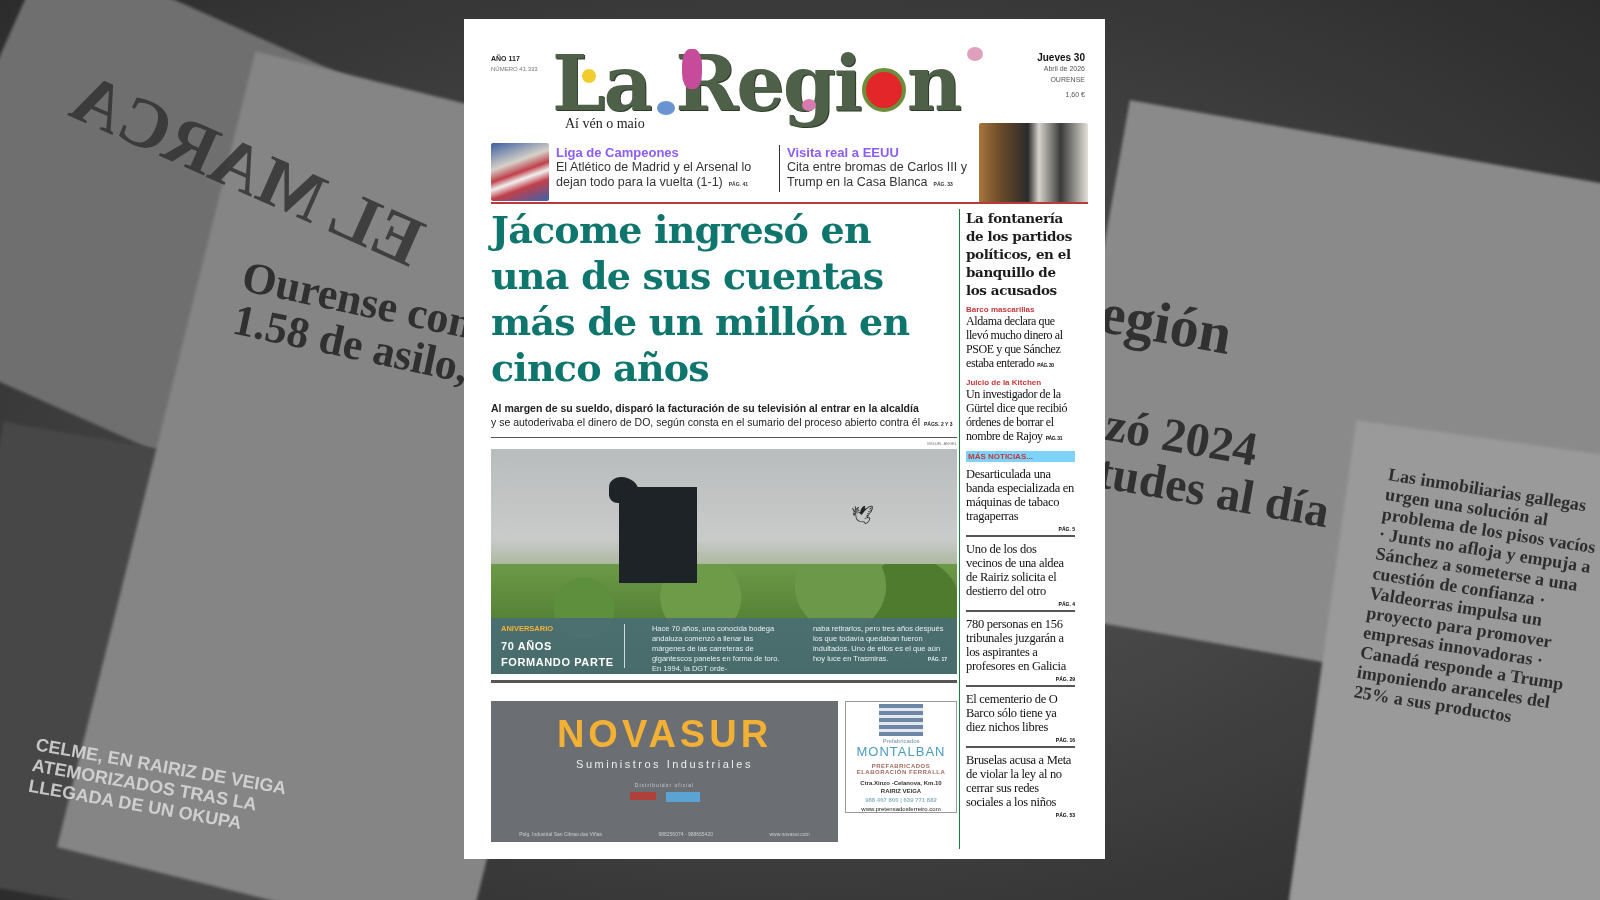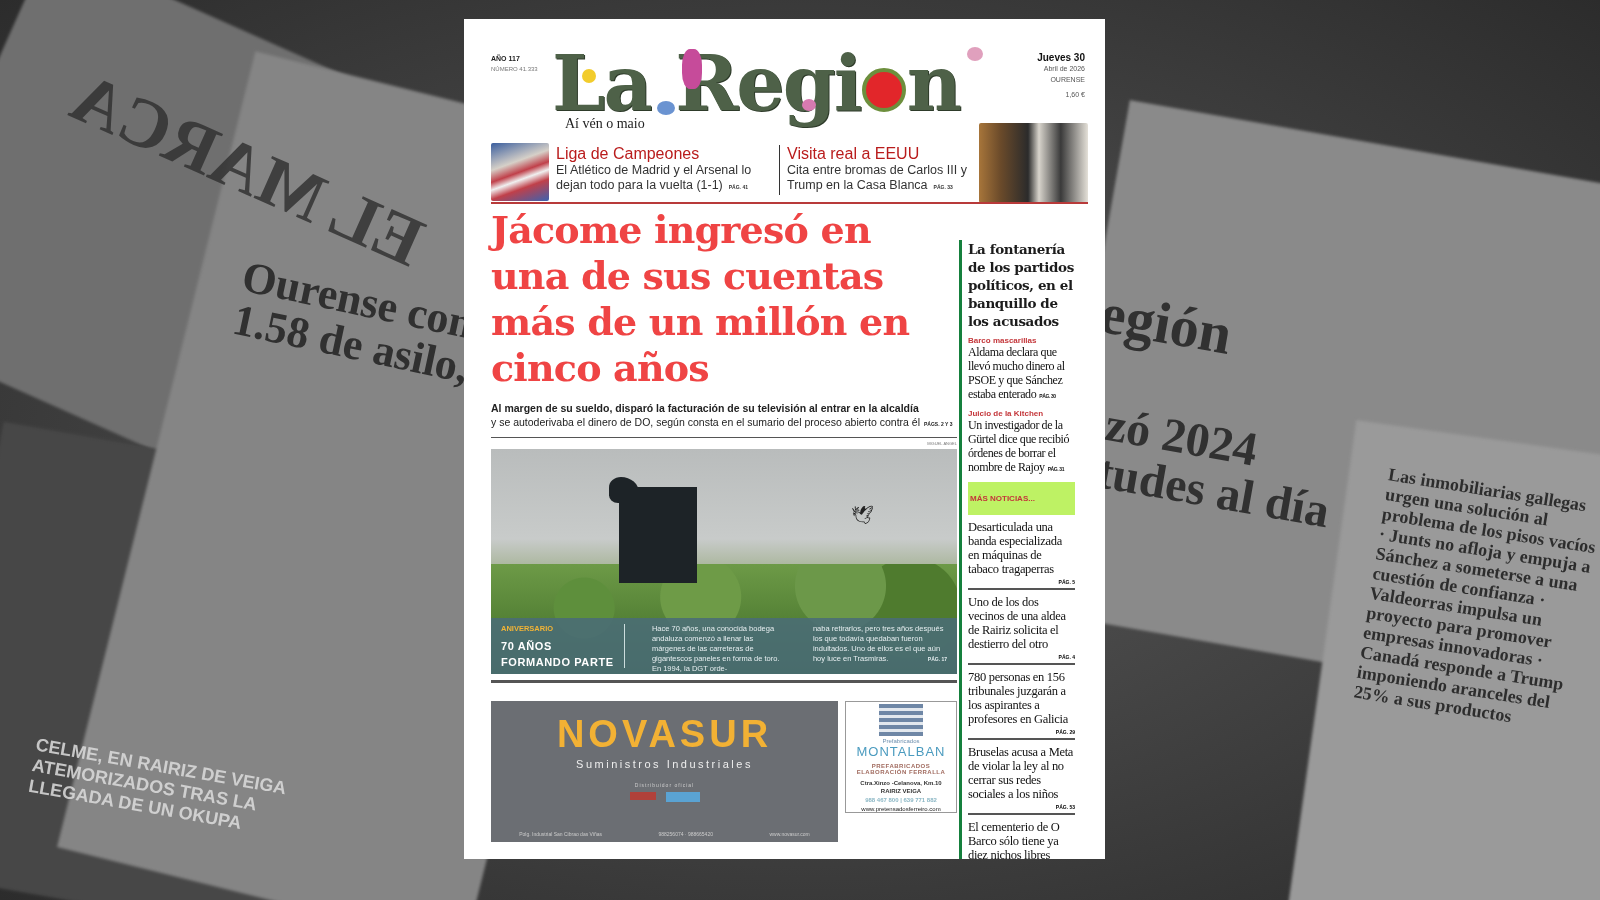--- a/index.html
+++ b/index.html
@@ -49,29 +49,29 @@
   .mh-right .day { font-weight: bold; font-size: 10px; color: #111; }
   .mh-right .price { margin-top: 4px; }
 
   .teasers { position: absolute; left: 27px; top: 122px; width: 597px; height: 62px; }
   .teaser-photo { position: absolute; border-radius: 2px; }
   .tp1 { left: 0; top: 2px; width: 58px; height: 58px;
          background: linear-gradient(160deg, #3a5e9e 0%, #d6d0c8 35%, #c0404a 50%, #f0f0f0 60%, #c0404a 72%, #3b62b0 100%); }
   .tp2 { left: 488px; top: -18px; width: 109px; height: 80px;
          background: linear-gradient(90deg, #a7753a 0%, #6a4a2a 20%, #2b2b2b 45%, #d8d4cc 55%, #3a3a3a 75%, #e4e0d8 100%); }
   .teaser { position: absolute; top: 4px; }
-  .teaser .tt { font-weight: normal; font-size: 16px; color: #b91c1c; }
+  .teaser .tt { font-weight: bold; font-size: 13px; color: #8b5cf6; }
   .teaser .tb { font-size: 12.5px; color: #333; line-height: 15px; }
   .teaser .pg { font-size: 5px; font-weight: bold; color: #333; margin-left: 6px; }
   .ts1 { left: 65px; width: 215px; }
   .ts2 { left: 288px; width: 200px; border-left: 1px solid #333; padding-left: 7px; }
   .red-rule { position: absolute; left: 27px; top: 183px; width: 597px; height: 2px; background: #b83a3a; }
 
   .main-col { position: absolute; left: 27px; top: 188px; width: 466px; }
-  .headline { font-family: "DejaVu Serif", serif; font-weight: bold; font-size: 38px; line-height: 46px; color: #ef4444; letter-spacing: -0.8px; }
+  .headline { font-family: "DejaVu Serif", serif; font-weight: bold; font-size: 38px; line-height: 46px; color: #0f766e; letter-spacing: -0.8px; }
   .deck { margin-top: 10px; font-size: 10.5px; line-height: 14px; color: #222; }
   .deck .b { font-weight: bold; }
   .deck .pg { font-size: 5px; font-weight: bold; margin-left: 4px; }
   .rule2 { height: 1px; background: #555; margin-top: 6px; }
   .credit { text-align: right; font-size: 4px; color: #777; margin-top: 3px; height: 6px; }
   .photo { position: relative; width: 466px; height: 225px; margin-top: 2px; overflow: hidden;
            background: linear-gradient(180deg, #b9bcbc 0%, #c8cbca 40%, #a4b293 55%, #5f8a3c 70%, #497a2d 100%); }
   .bull { position: absolute; left: 128px; top: 38px; width: 78px; height: 96px; background: #1d2327; }
   .bull-head { position: absolute; left: 118px; top: 28px; width: 30px; height: 26px; background: #1d2327; border-radius: 40% 60% 30% 30%; }
   .bird { position: absolute; left: 360px; top: 55px; font-size: 18px; color: #222; }
@@ -103,26 +103,26 @@
   .ad-montalban { position: absolute; left: 354px; top: 2px; width: 112px; height: 112px; border: 1px solid #999; text-align: center; padding-top: 2px; }
   .mont-icon { width: 44px; height: 32px; margin: 0 auto; background: repeating-linear-gradient(0deg, #6f87a6 0 4px, #e3e8ee 4px 7px); }
   .mont-pre { font-size: 6px; color: #6d8fae; margin-top: 2px; }
   .mont-name { font-size: 13px; letter-spacing: 1px; color: #4b9bbf; }
   .mont-l1 { font-size: 6px; font-weight: bold; color: #a06a5e; margin-top: 4px; letter-spacing: .5px; }
   .mont-l2 { font-size: 6px; font-weight: bold; color: #a06a5e; letter-spacing: .5px; }
   .mont-addr { font-size: 6px; font-weight: bold; color: #333; margin-top: 4px; line-height: 8px; }
   .mont-tel { font-size: 6px; font-weight: bold; color: #8bb7c5; margin-top: 2px; }
   .mont-web { font-size: 6px; color: #222; margin-top: 3px; }
 
-  .side-col { position: absolute; left: 495px; top: 190px; width: 116px; border-left: 3px solid #15803d; padding-left: 6px; height: 640px; margin-top: 31px; }
+  .side-col { position: absolute; left: 495px; top: 190px; width: 116px; border-left: 1px solid #15803d; padding-left: 6px; height: 640px; }
   .side-lead { font-family: "DejaVu Serif", serif; font-weight: bold; font-size: 13.5px; line-height: 18px; color: #1c1c1c; letter-spacing: -.4px; }
   .side-kicker { color: #c4363a; font-weight: bold; font-size: 8px; margin-top: 6px; }
   .side-text { font-family: "Liberation Serif", serif; font-size: 12px; line-height: 14px; color: #111; letter-spacing: -.4px; }
   .side-pg { font-size: 5px; font-weight: bold; margin-left: 3px; font-family: "Liberation Sans", sans-serif; }
-  .mas-noticias { margin-top: 6px; background: #bef264; color: #c4363a; font-weight: bold; font-size: 8px; padding: 12px 2px; }
+  .mas-noticias { margin-top: 6px; background: #7dd3fc; color: #c4363a; font-weight: bold; font-size: 8px; padding: 1px 2px; }
   .brief { padding: 5px 0 3px; border-bottom: 2px solid #555; }
   .brief:last-child { border-bottom: none; }
   .brief .h { font-family: "Liberation Serif", serif; font-size: 12.5px; line-height: 14px; color: #111; letter-spacing: -.3px; }
   .brief .pg { text-align: right; font-size: 5px; font-weight: bold; margin-top: 3px; }
 </style>
 </head>
 <body>
 
 <div class="bg">
   <div class="bg-paper bg-left-1"></div>
@@ -244,21 +244,21 @@
     </div>
     <div class="brief">
       <div class="h">Uno de los dos vecinos de una aldea de Rairiz solicita el destierro del otro</div>
       <div class="pg">PÁG. 4</div>
     </div>
     <div class="brief">
       <div class="h">780 personas en 156 tribunales juzgarán a los aspirantes a profesores en Galicia</div>
       <div class="pg">PÁG. 29</div>
     </div>
     <div class="brief">
+      <div class="h">El cementerio de O Barco sólo tiene ya diez nichos libres</div>
+      <div class="pg">PÁG. 16</div>
+    </div>
+    <div class="brief">
       <div class="h">Bruselas acusa a Meta de violar la ley al no cerrar sus redes sociales a los niños</div>
       <div class="pg">PÁG. 53</div>
     </div>
-    <div class="brief">
-      <div class="h">El cementerio de O Barco sólo tiene ya diez nichos libres</div>
-      <div class="pg">PÁG. 16</div>
-    </div>
   </div>
 </div>
 
 </body></html>

